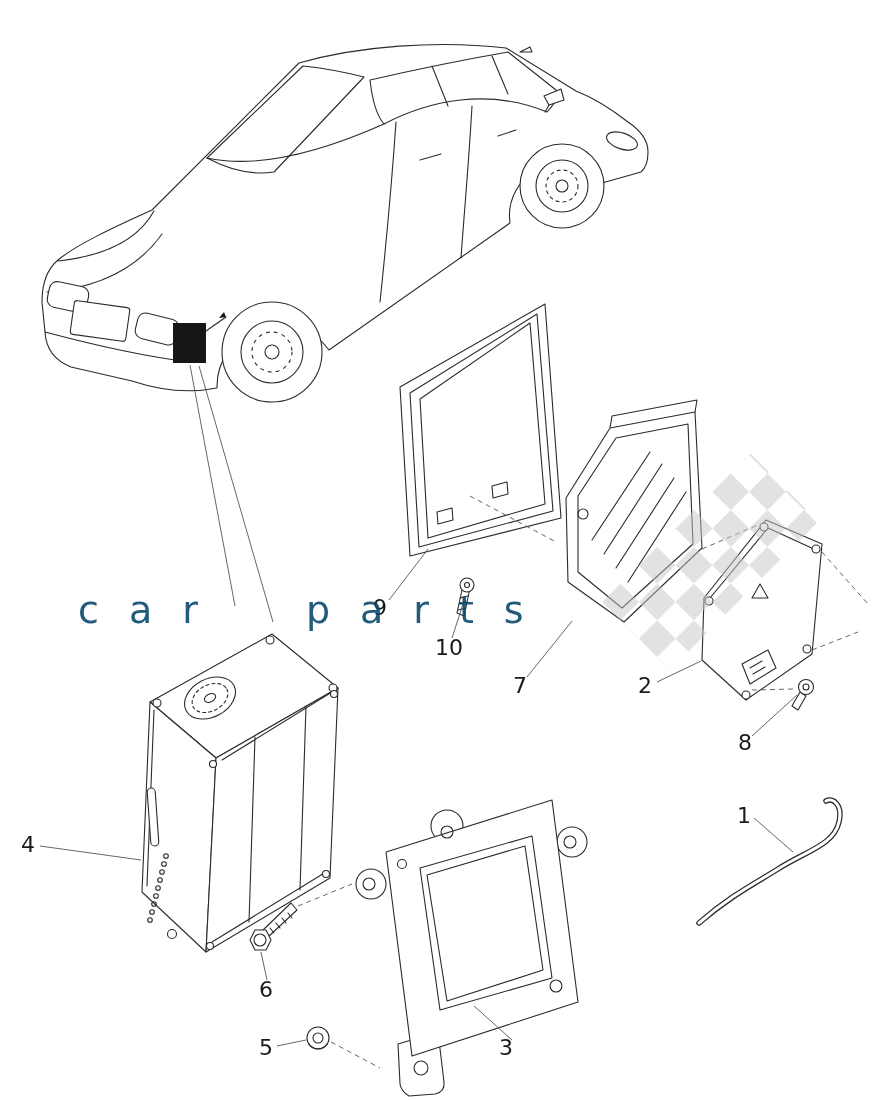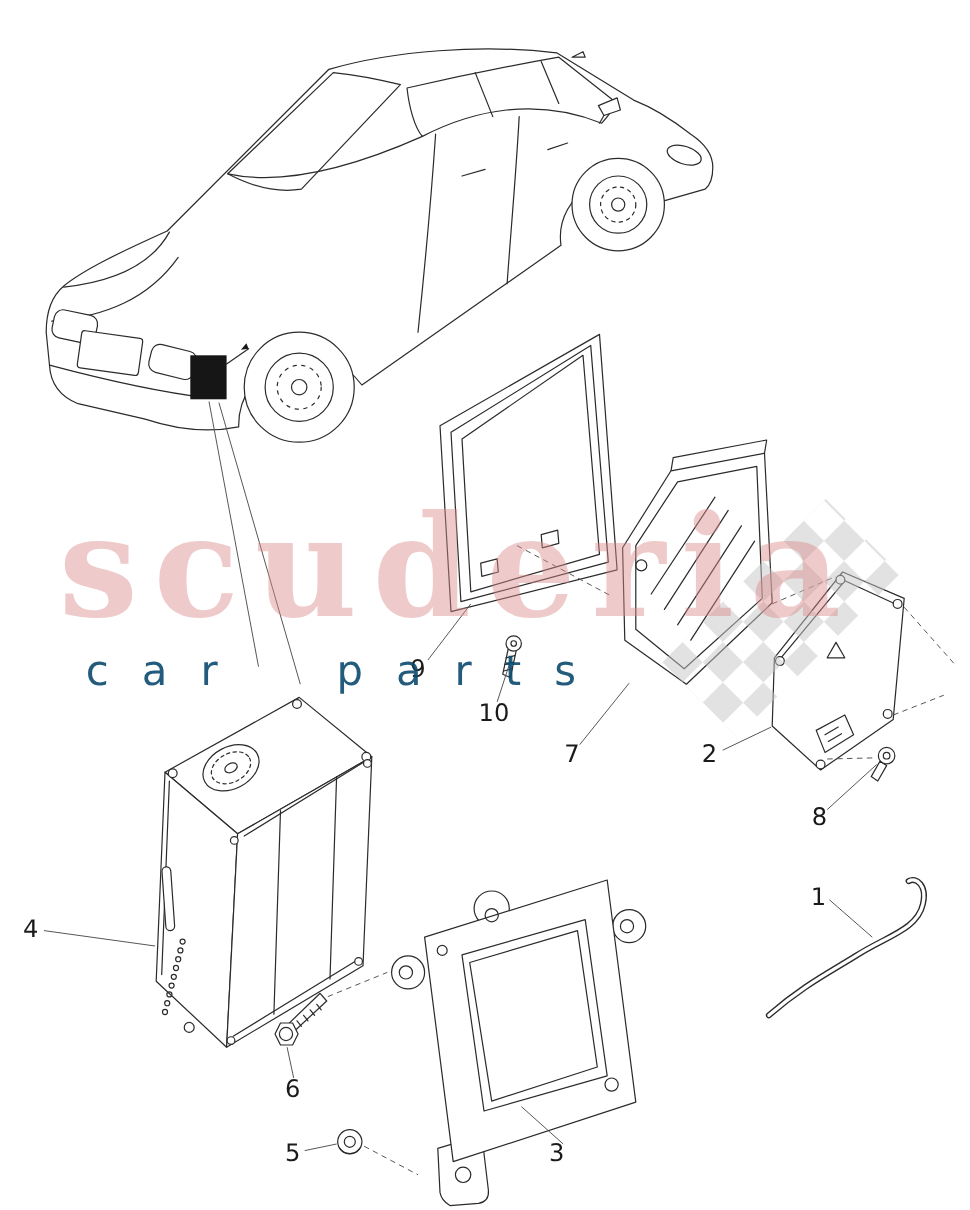--- a/index.html
+++ b/index.html
@@ -221,17 +221,16 @@
       <text class="lbl" x="745" y="750" text-anchor="middle">8</text>
       <text class="lbl" x="744" y="823" text-anchor="middle">1</text>
       <text class="lbl" x="28" y="852" text-anchor="middle">4</text>
       <text class="lbl" x="266" y="997" text-anchor="middle">6</text>
       <text class="lbl" x="266" y="1055" text-anchor="middle">5</text>
       <text class="lbl" x="506" y="1055" text-anchor="middle">3</text>
     </g>
   </svg>
 
   <div class="wm-layer">
-    <div class="wm-brand">scuderia</div>
     <div class="wm-tagline">car parts</div>
   </div>
 
 </div>
 
 </body></html>

